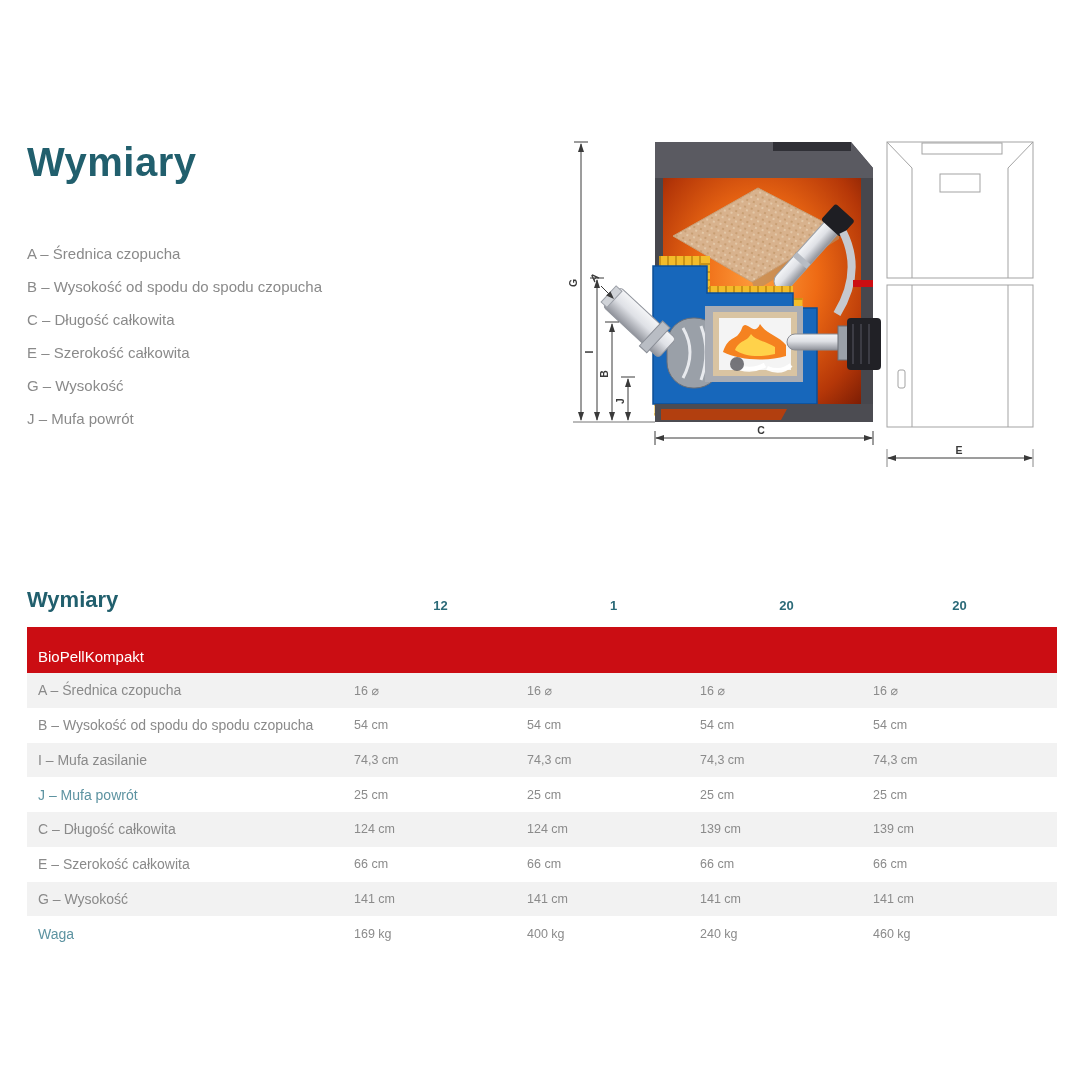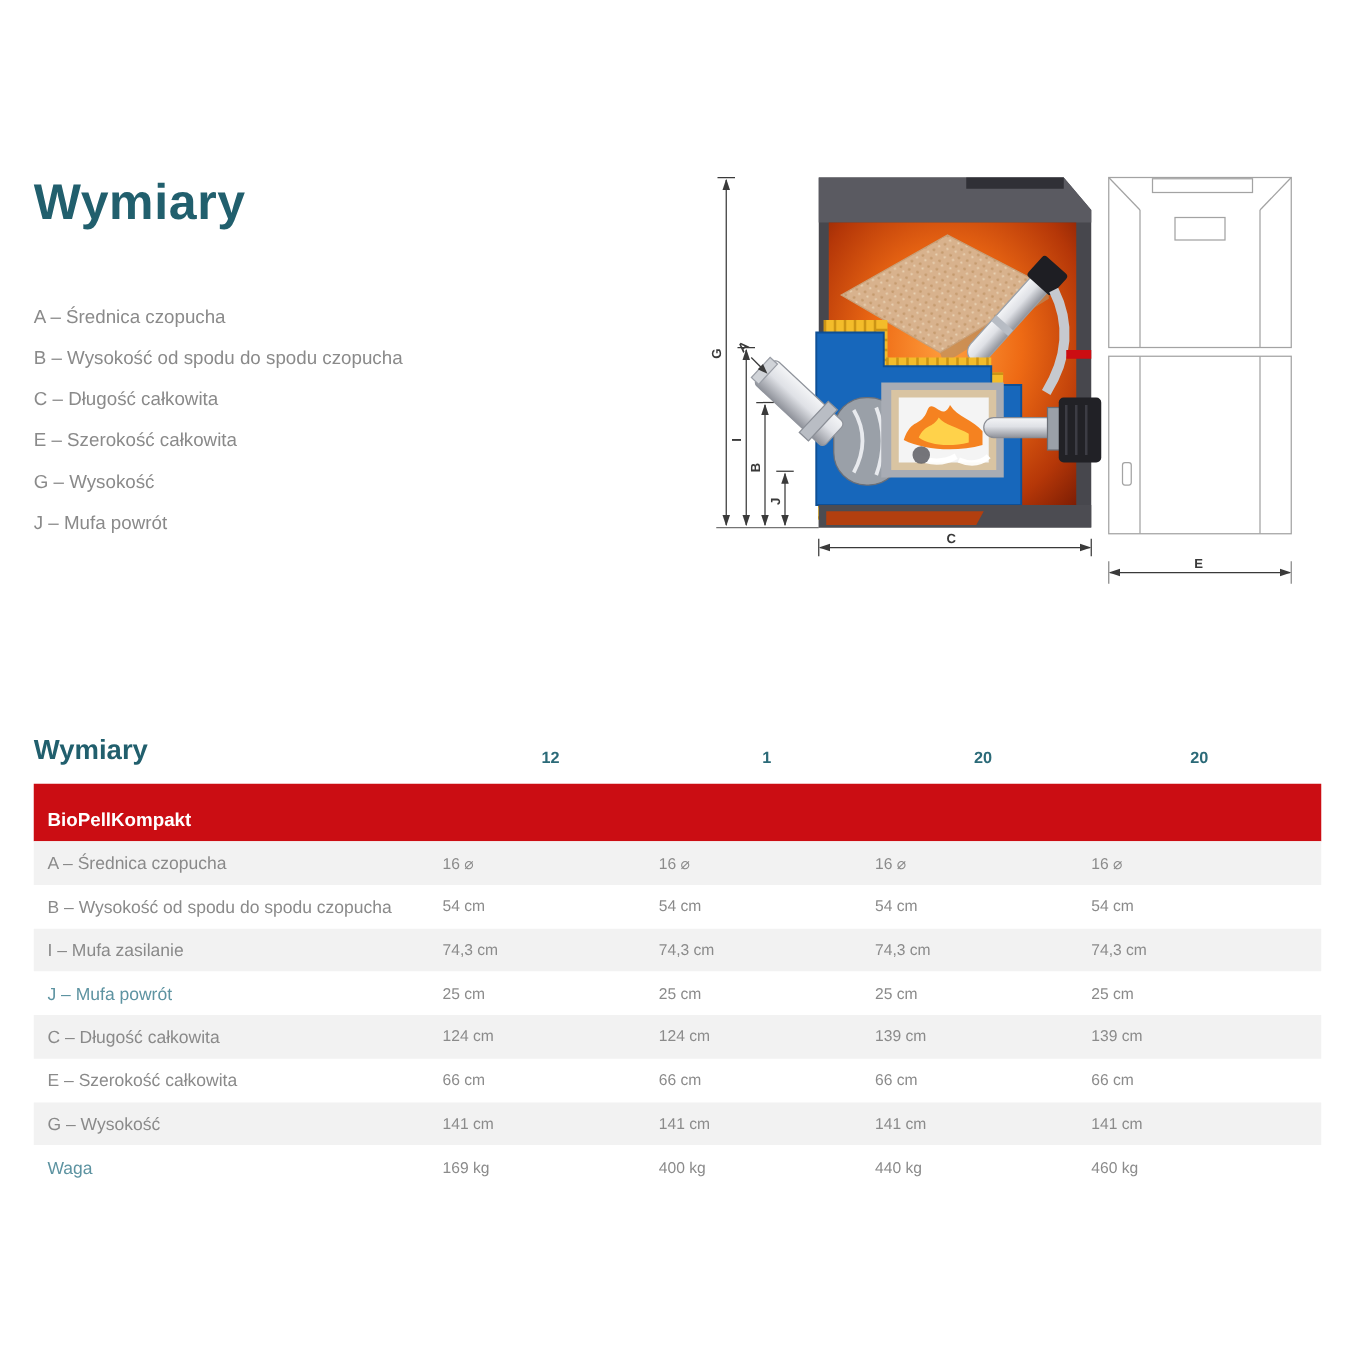--- a/index.html
+++ b/index.html
@@ -14,21 +14,21 @@
   .diagram svg{display:block;width:100%;height:100%;}
   
   .spec{position:absolute;left:27px;top:581px;width:1030px;}
   .row{display:flex;align-items:center;padding-right:11px;box-sizing:border-box;}
   .cell-label{flex:1;padding-left:11px;font-size:14px;color:#8a8a8a;}
   .cell-val{width:173px;text-align:left;font-size:12.5px;color:#8b8b8b;white-space:nowrap;}
   .head-row{align-items:flex-end;height:32px;margin-bottom:14px;padding-right:11px;}
   .spec-title{flex:1;padding-left:0;font-size:22px;font-weight:bold;color:#215f6d;}
   .head-col{width:173px;text-align:center;font-size:13px;font-weight:bold;color:#2b6a78;}
   .band{height:46px;display:flex;align-items:center;padding-left:11px;background:#cb0d13;}
-  .band span{color:#ffffff;font-size:15px;font-weight:bold;margin-top:13px;}
+  .band span{color:#ffffff;font-size:15px;font-weight:normal;margin-top:13px;}
   .data-row{height:34.75px;}
   .data-row.stripe{background:#f2f2f2;}
   .data-row .teal{color:#5d93a1;}
   .dim-text{font-size:10.5px;font-weight:bold;fill:#3a3a3a;}
   .dim-line{stroke:#3a3a3a;stroke-width:1;}
   .dim-arrow{fill:#3a3a3a;}
   .outline{fill:none;stroke:#a3a3a3;stroke-width:1;}
 </style>
 </head>
 <body>
@@ -249,19 +249,19 @@
           <div class="cell-label">G – Wysokość</div>
           <div class="cell-val">141 cm</div>
           <div class="cell-val">141 cm</div>
           <div class="cell-val">141 cm</div>
           <div class="cell-val">141 cm</div>
         </div>
         <div class="row data-row">
           <div class="cell-label teal">Waga</div>
           <div class="cell-val">169 kg</div>
           <div class="cell-val">400 kg</div>
-          <div class="cell-val">440 kg</div>
+          <div class="cell-val">240 kg</div>
           <div class="cell-val">460 kg</div>
         </div>
       </div>
   </section>
 
 </div>
 
 </body></html>

